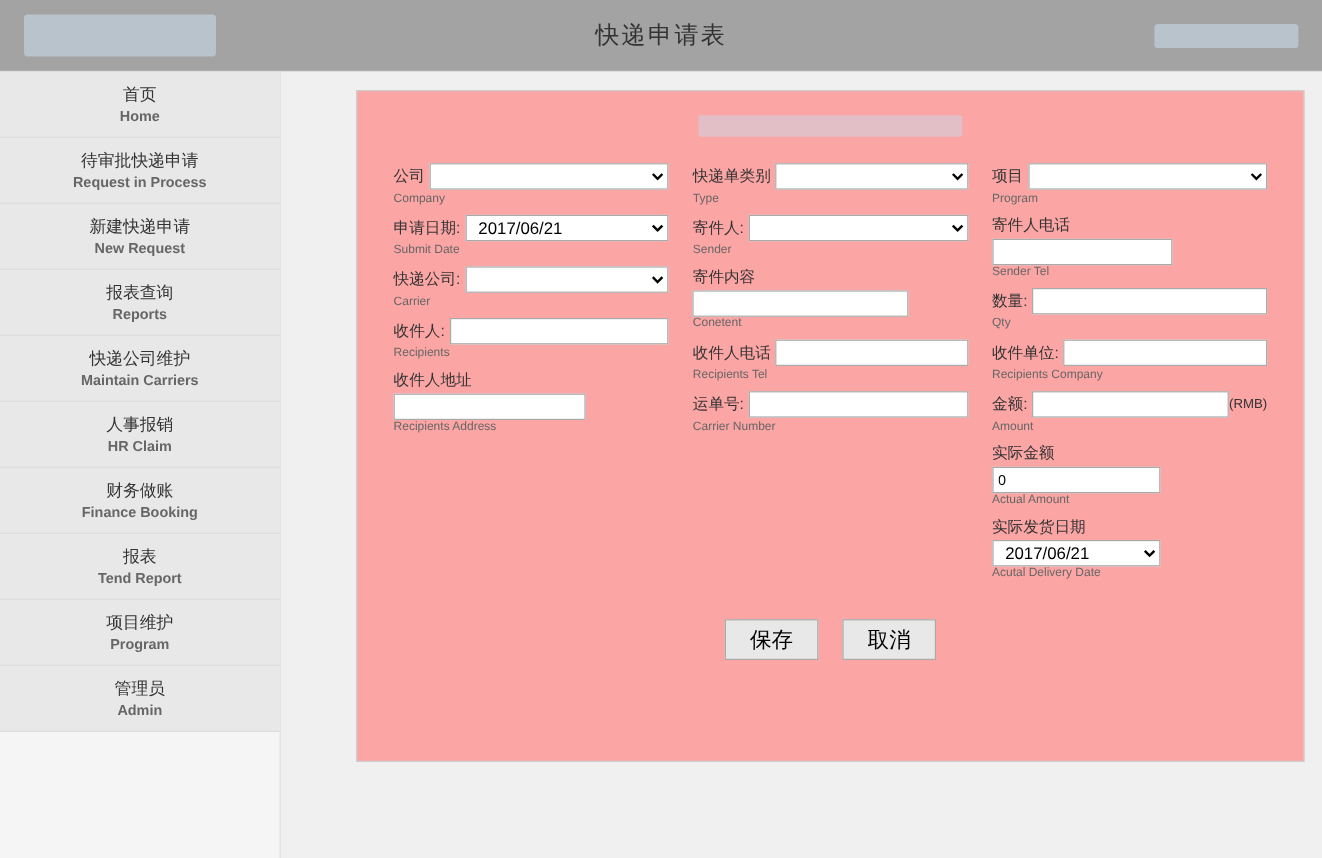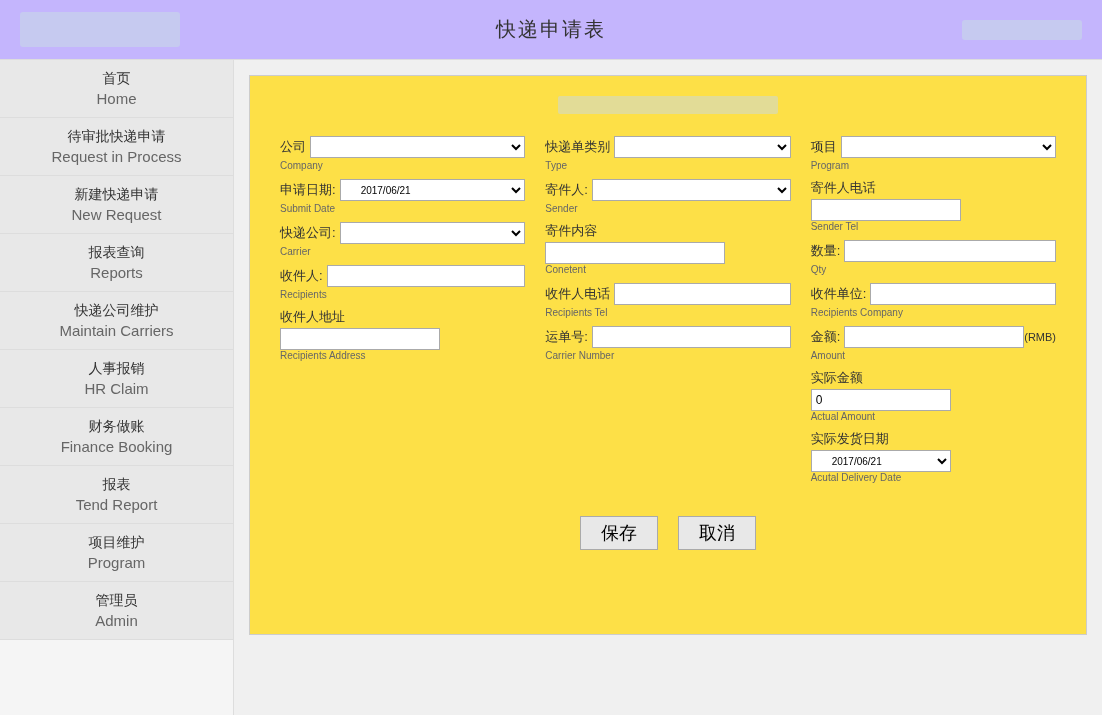--- a/index.html
+++ b/index.html
@@ -3,21 +3,21 @@
   <meta charset="utf-8">
   <style>
     * { box-sizing: border-box; margin: 0; padding: 0; }
     body {
       font-family: SimSun, "宋体", Arial, sans-serif;
       font-size: 12px;
       background: #f0f0f0;
       color: #333;
     }
     .header {
-      background: #c4b5fd;
+      background: #a3a3a3;
       padding: 10px 20px;
       display: flex;
       align-items: center;
       justify-content: center;
       border-bottom: 1px solid #ddd;
       min-height: 60px;
       position: relative;
     }
     .header-logo {
       position: absolute;
@@ -58,35 +58,37 @@
       text-align: center;
       cursor: pointer;
       background: #e8e8e8;
     }
     .sidebar-item .zh {
       font-size: 14px;
       color: #333;
       display: block;
     }
     .sidebar-item .en {
-      font-size: 15px;
+      font-size: 12px;
       color: #666;
       display: block;
       margin-top: 2px;
+      font-weight: bold;
     }
     .main-content {
       flex: 1;
       background: #f0f0f0;
       padding: 15px;
     }
     .form-container {
-      background: #fde047;
+      background: #fca5a5;
       border: 1px solid #ccc;
       padding: 20px;
       min-height: 560px;
+      margin-left: 48px;
     }
     .form-grid {
       display: grid;
       grid-template-columns: 1fr 1fr 1fr;
       gap: 0;
     }
     .form-section {
       padding: 5px 10px;
     }
     .field-group {
@@ -108,22 +110,22 @@
       height: 22px;
       border: 1px solid #aaa;
       padding: 1px 4px;
       font-size: 12px;
       background: #fff;
       width: 100%;
     }
     .field-select {
       height: 22px;
       border: 1px solid #aaa;
-      padding: 1px 16px;
-      font-size: 10px;
+      padding: 1px 6px;
+      font-size: 14px;
       background: #fff;
       width: 100%;
       appearance: auto;
     }
     .rmb-label {
       font-size: 11px;
       color: #333;
       white-space: nowrap;
     }
     .btn-row {

